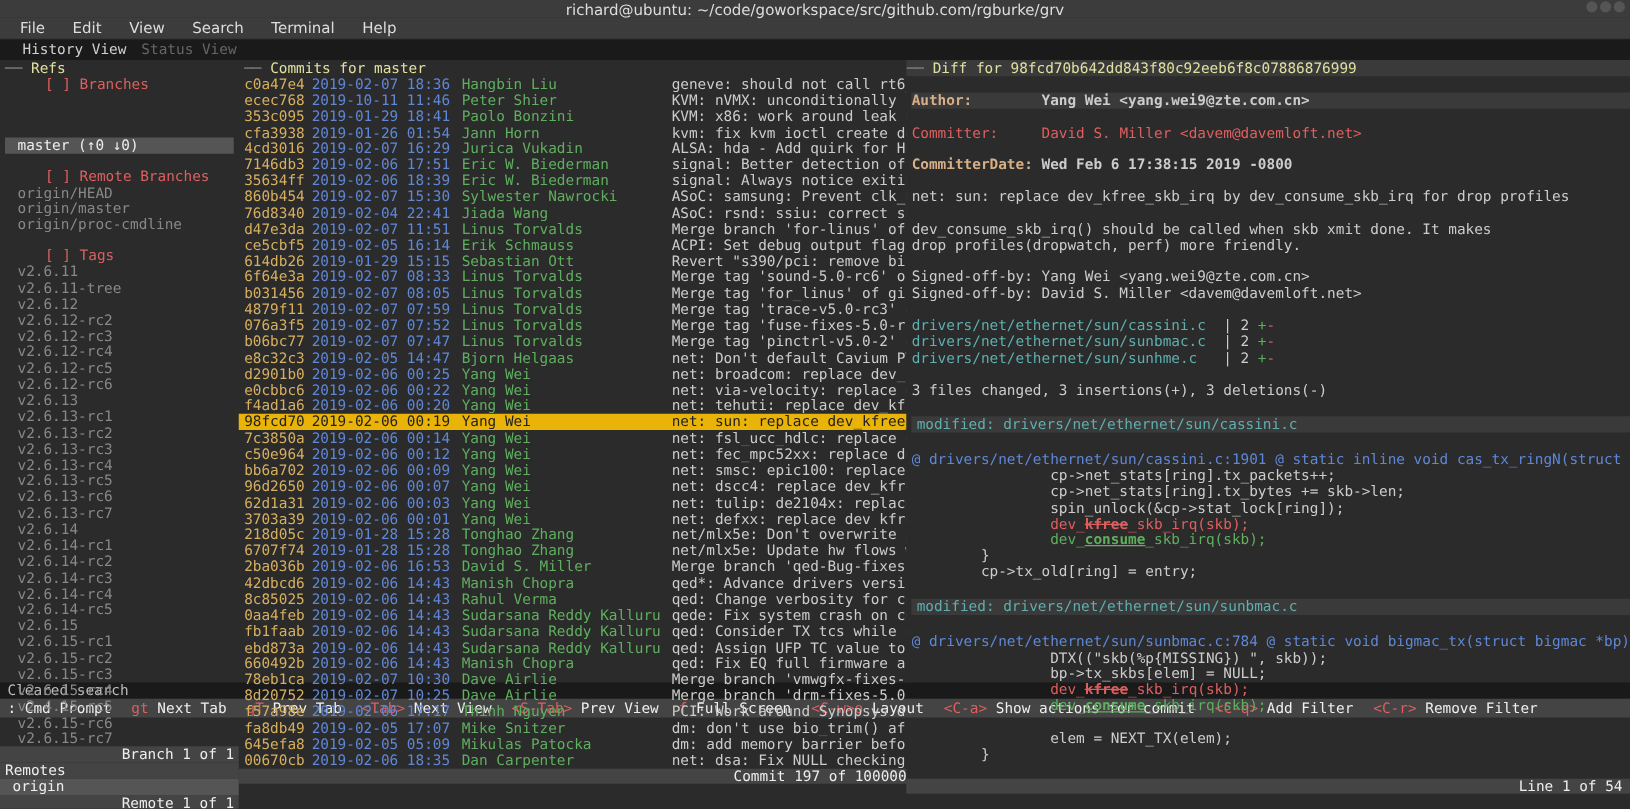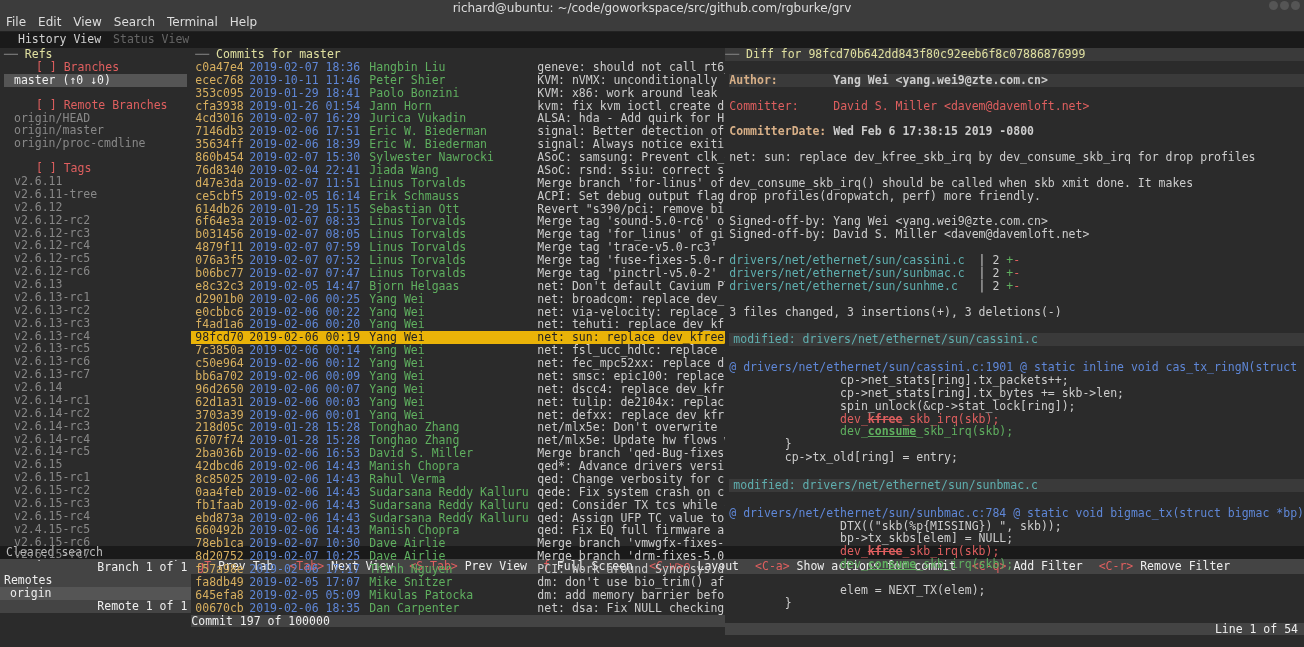--- a/index.html
+++ b/index.html
@@ -33,21 +33,21 @@
     background: #3c3c3c;
     padding: 2px 6px;
     display: flex;
     gap: 12px;
     font-family: 'DejaVu Sans', sans-serif;
     font-size: 12px;
     color: #dddddd;
     height: 18px;
     border-bottom: 1px solid #222;
   }
-  .menubar span { cursor: pointer; }
+  .menubar span { cursor: pointer; margin-left: 10px; }
   .tabbar {
     background: #1a1a1a;
     display: flex;
     gap: 12px;
     padding: 1px 18px;
     height: 16px;
   }
   .tab-active { color: #d0d0d0; }
   .tab-inactive { color: #666; }
   .main {
@@ -61,31 +61,31 @@
   .panel-title {
     color: #e0e0a0;
     padding-left: 4px;
     white-space: pre;
   }
   .panel-title::before{ content:"── "; color:#888;}
   .panel-title::after{ color:#888;}
   .refs-body { padding: 0 4px; }
   .ref-section { color: #df5f5f; margin-left: 32px; }
   .ref-line { color: #888; padding-left: 10px; white-space:pre;}
-  .ref-sel { background:#555; color:#eee; padding-left:10px; display:block; white-space:pre;}
+  .ref-sel { background:#555; color:#eee; padding-left:10px; display:block; white-space:pre;margin-top:36px;}
   .ref-footer { text-align:right; background:#444; color:#eee; padding:0 4px;}
   .commits-body { }
   .commit-row { display:flex; white-space:pre; overflow:hidden; }
   .c-sha { color:#d7af5f; width:58px; padding-left:4px;}
   .c-date{ color:#5f87d7; width:120px;}
   .c-auth{ color:#5faf5f; width:168px; overflow:hidden;}
   .c-msg { color:#ccc; flex:1; overflow:hidden;}
   .commit-sel { background:#eab308; color:#222;}
   .commit-sel .c-sha,.commit-sel .c-date,.commit-sel .c-auth,.commit-sel .c-msg{color:#222;}
-  .commit-footer{ text-align:left; background:#444; color:#eee;}
+  .commit-footer{ text-align:right; background:#444; color:#eee;}
   .diff-body { padding-left:4px; white-space:pre; overflow:hidden;}
   .d-hdrkey{color:#d7af87;font-weight:bold;}
   .d-committer{color:#df5f5f;}
   .d-green{color:#5faf5f;}
   .d-cyan{color:#5fafaf;}
   .d-hunk{color:#5f87d7;}
   .d-del{color:#df5f5f;}
   .d-delbold{color:#df5f5f; font-weight:bold; text-decoration: line-through;}
   .d-add{color:#5faf5f;}
   .d-addbold{color:#5faf5f; font-weight:bold; text-decoration: underline;}

